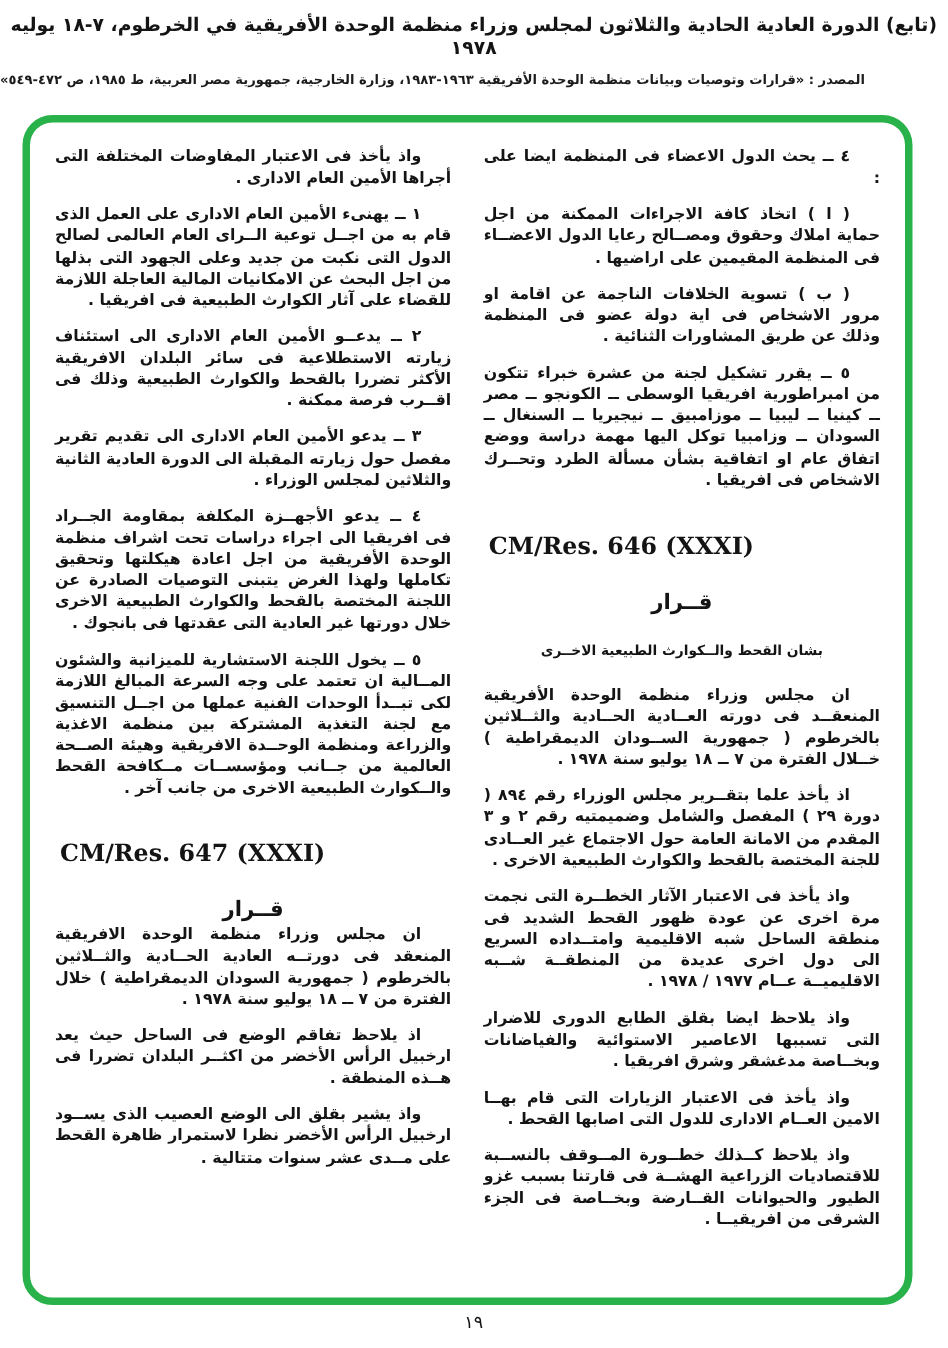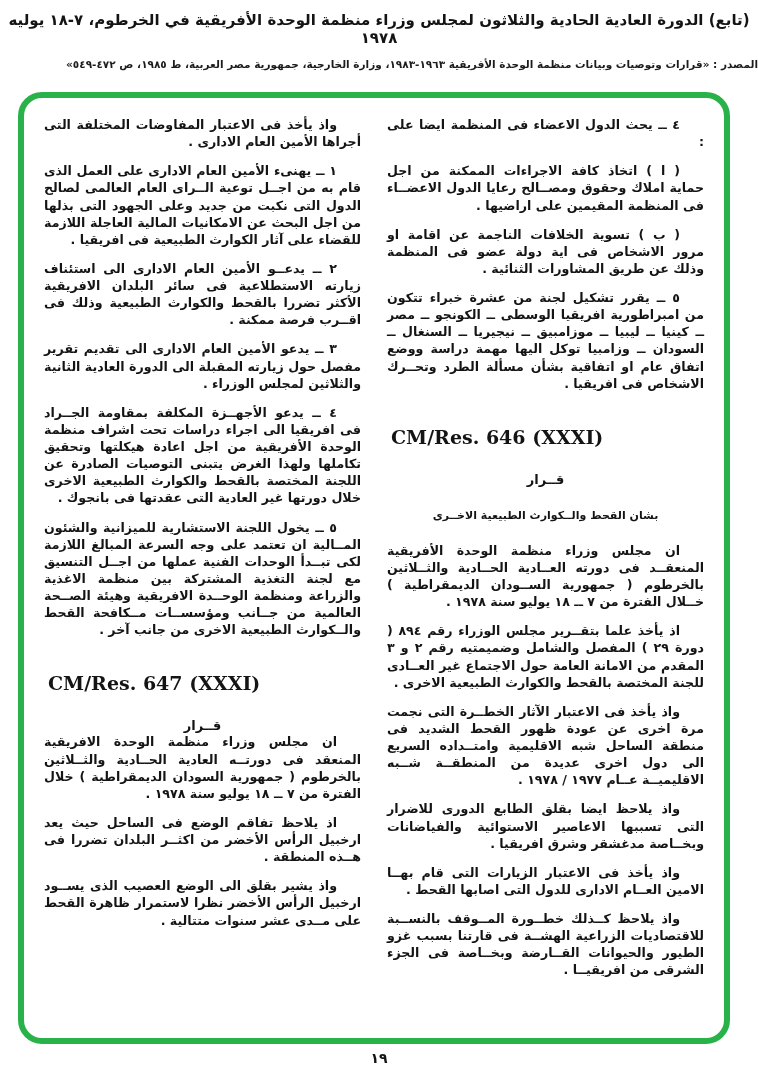--- a/index.html
+++ b/index.html
@@ -5,47 +5,47 @@
   html,body{margin:0;padding:0;}
   body{
     width:758px;height:1078px;position:relative;background:#ffffff;
     font-family:"DejaVu Sans",sans-serif;color:#141414;overflow:hidden;
   }
   .header-title{
     position:absolute;top:11px;left:0;width:758px;text-align:center;
     direction:rtl;font-weight:bold;font-size:15px;letter-spacing:0;
   }
   .source-line{
-    position:absolute;top:58px;left:0;width:758px;text-align:right;
+    position:absolute;top:58px;left:0;width:758px;text-align:left;
     direction:rtl;font-weight:bold;font-size:10.5px;color:#1c1c1c;
   }
   .frame{
     position:absolute;left:18px;top:92px;width:712px;height:952px;
     box-sizing:border-box;border:6px solid #29b24a;border-radius:24px;
     padding:18px 20px 10px 20px;background:#ffffff;overflow:hidden;
   }
   .cols{display:flex;flex-direction:row-reverse;gap:26px;height:100%;}
   .col{flex:1;direction:rtl;min-width:0;}
   .para{
     font-size:12.6px;line-height:1.36;text-align:justify;
     text-indent:24px;margin:0 0 12px 0;font-weight:bold;
   }
   .res{
     direction:ltr;text-align:left;font-family:"DejaVu Serif",serif;
     font-size:19px;font-weight:bold;margin:34px 0 0 4px;
   }
   .h-qarar{
-    text-align:center;font-weight:bold;font-size:13px;margin:24px 0 0 0;
+    text-align:center;font-weight:bold;font-size:17px;margin:24px 0 0 0;
   }
   .h-sub{
     text-align:center;font-weight:bold;font-size:11px;margin:22px 0 20px 0;
   }
   .page-number{
     position:absolute;top:1050px;left:0;width:758px;text-align:center;
-    font-weight:bold;font-size:14px;direction:rtl;
+    font-weight:normal;font-size:14px;direction:rtl;
   }
 </style>
 </head>
 <body>
 
 <div class="header-title">(تابع) الدورة العادية الحادية والثلاثون لمجلس وزراء منظمة الوحدة الأفريقية في الخرطوم، ٧-١٨ يوليه ١٩٧٨</div>
 <div class="source-line">المصدر : «قرارات وتوصيات وبيانات منظمة الوحدة الأفريقية ١٩٦٣-١٩٨٣، وزارة الخارجية، جمهورية مصر العربية، ط ١٩٨٥، ص ٤٧٢-٥٤٩»</div>
 
 <div class="frame">
   <div class="cols">

